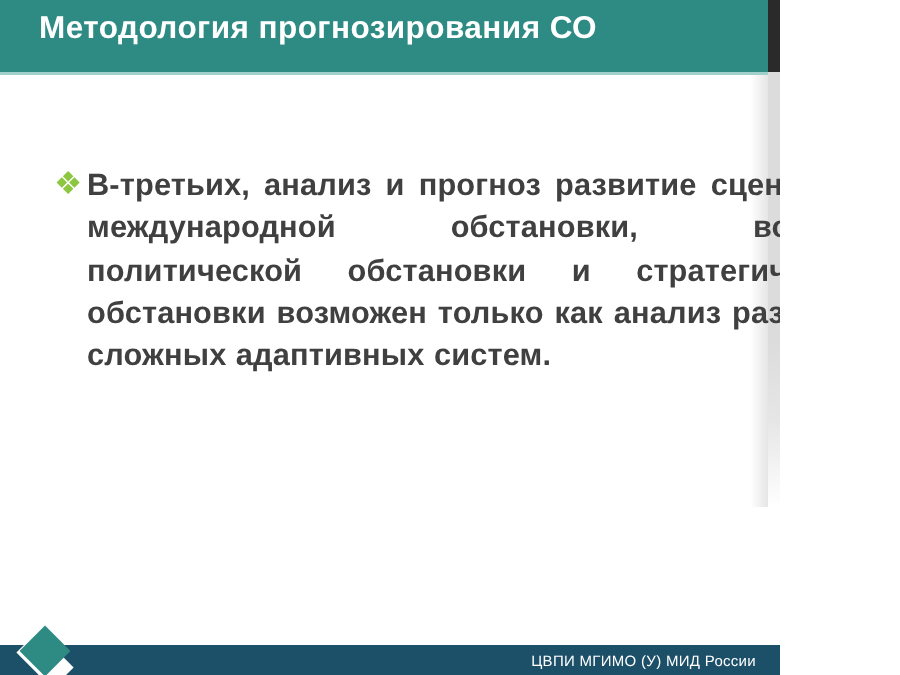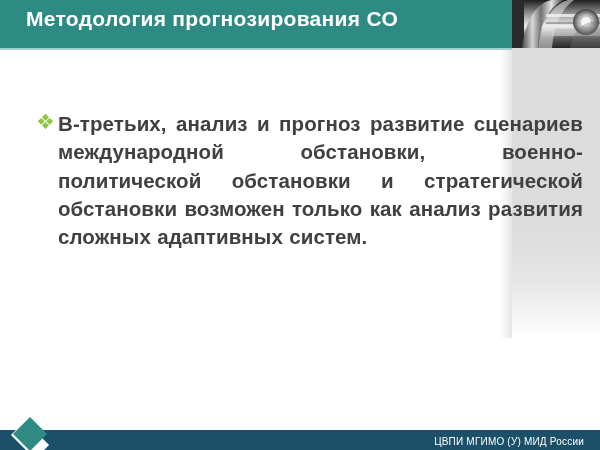--- a/index.html
+++ b/index.html
@@ -5,21 +5,21 @@
   html, body {
     margin: 0;
     padding: 0;
     background: #ffffff;
   }
   body {
     font-family: "Liberation Sans", sans-serif;
   }
   .slide {
     position: relative;
-    width: 600px;
+    width: 520px;
     height: 450px;
     overflow: hidden;
     background: #ffffff;
   }
 
   
   .right-panel {
     position: absolute;
     left: 512px;
     top: 48px;

